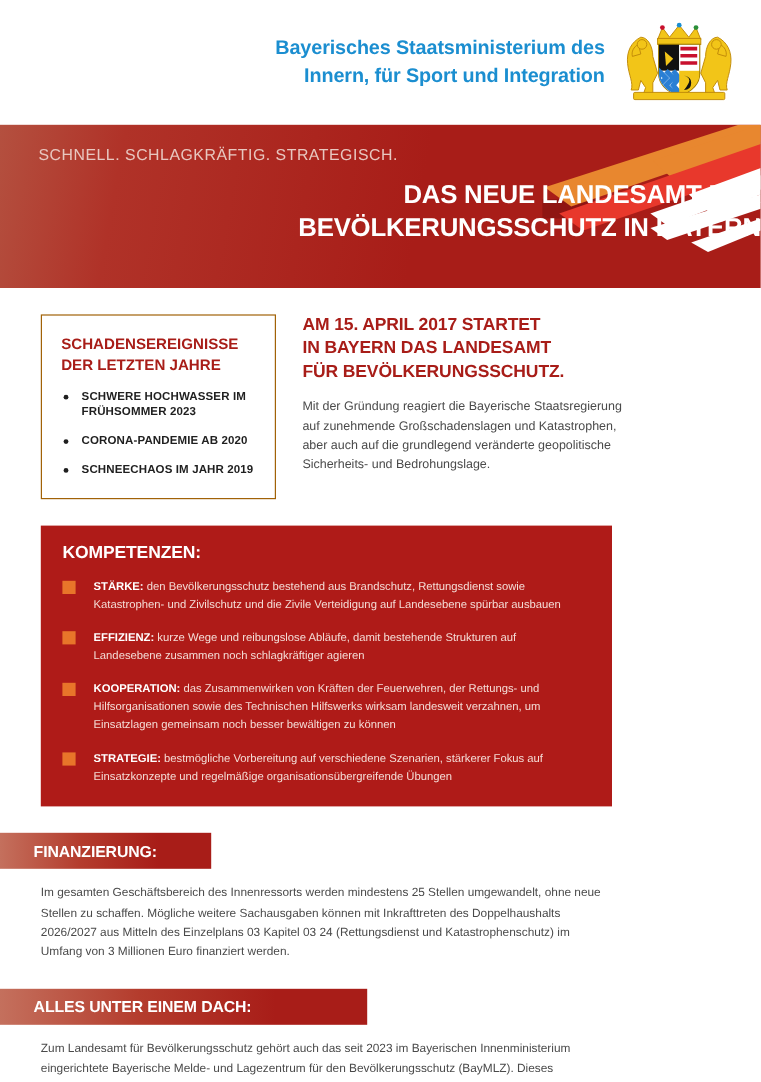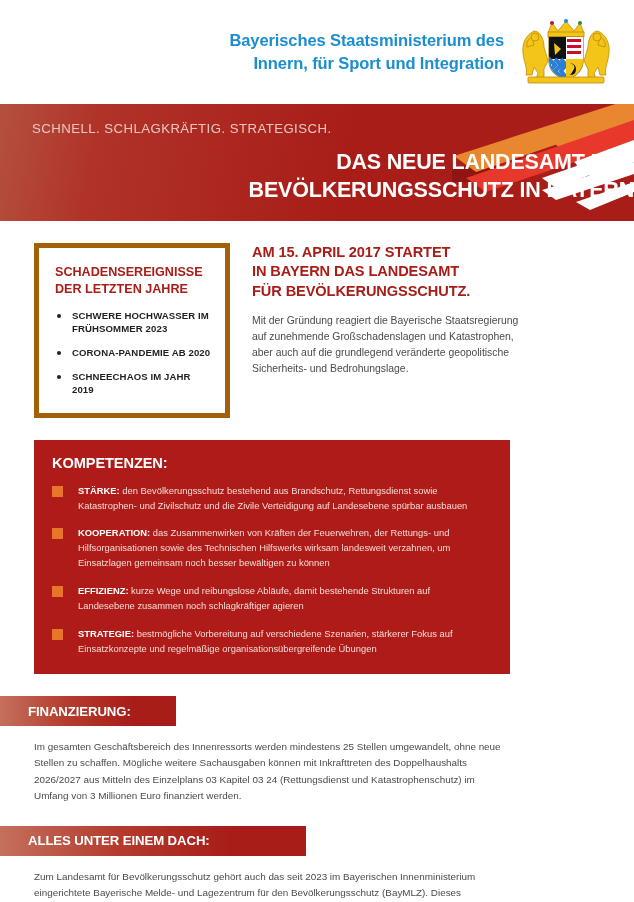--- a/index.html
+++ b/index.html
@@ -41,21 +41,21 @@
   .coat {
     width: 104px;
     height: 78px;
     flex: 0 0 auto;
     display: block;
   }
 
   
   .banner {
     position: relative;
-    height: 117px;
+    height: 136px;
     background: linear-gradient(100deg, #b4503f 0%, #b03228 16%, #a81d18 55%, #a81d18 100%);
     overflow: hidden;
   }
   .banner-graphics {
     position: absolute;
     right: 0;
     top: 0;
     width: 210px;
     height: 117px;
   }
@@ -84,21 +84,21 @@
   
   .intro {
     display: flex;
     padding: 22px 0 0 0;
     align-items: flex-start;
   }
   .events-box {
     margin-left: 34px;
     width: 196px;
     box-sizing: border-box;
-    border: 5px solid #a16207;
+    border: 1px solid #a16207;
     padding: 16px 14px 14px 16px;
   }
   .events-title {
     color: #a81d18;
     font-size: 12.6px;
     font-weight: bold;
     line-height: 1.35;
     margin-bottom: 12px;
   }
   .events-title .l2 { display: block; }
@@ -302,22 +302,22 @@
       <span>FÜR BEVÖLKERUNGSSCHUTZ.</span>
     </div>
     <div class="intro-body">Mit der Gründung reagiert die Bayerische Staatsregierung auf zunehmende Großschadenslagen und Katastrophen, aber auch auf die grundlegend veränderte geopolitische Sicherheits- und Bedrohungslage.</div>
   </div>
 </div>
 
 <div class="komp">
   <div class="komp-title">KOMPETENZEN:</div>
   <ul class="komp-list">
     <li><b>STÄRKE:</b><span> den Bevölkerungsschutz bestehend aus Brandschutz, Rettungsdienst sowie Katastrophen- und Zivilschutz und die Zivile Verteidigung auf Landesebene spürbar ausbauen</span></li>
+    <li><b>EFFIZIENZ:</b><span> kurze Wege und reibungslose Abläufe, damit bestehende Strukturen auf Landesebene zusammen noch schlagkräftiger agieren</span></li>
     <li><b>KOOPERATION:</b><span> das Zusammenwirken von Kräften der Feuerwehren, der Rettungs- und Hilfsorganisationen sowie des Technischen Hilfswerks wirksam landesweit verzahnen, um Einsatzlagen gemeinsam noch besser bewältigen zu können</span></li>
-    <li><b>EFFIZIENZ:</b><span> kurze Wege und reibungslose Abläufe, damit bestehende Strukturen auf Landesebene zusammen noch schlagkräftiger agieren</span></li>
     <li><b>STRATEGIE:</b><span> bestmögliche Vorbereitung auf verschiedene Szenarien, stärkerer Fokus auf Einsatzkonzepte und regelmäßige organisationsübergreifende Übungen</span></li>
   </ul>
 </div>
 
 <div class="sec-banner fin">
   <span>FINANZIERUNG:</span>
 </div>
 <div class="sec-body">Im gesamten Geschäftsbereich des Innenressorts werden mindestens 25 Stellen umgewandelt, ohne neue Stellen zu schaffen. Mögliche weitere Sachausgaben können mit Inkrafttreten des Doppelhaushalts 2026/2027 aus Mitteln des Einzelplans 03 Kapitel 03 24 (Rettungsdienst und Katastrophenschutz) im Umfang von 3 Millionen Euro finanziert werden.</div>
 
 <div class="sec-banner dach">

